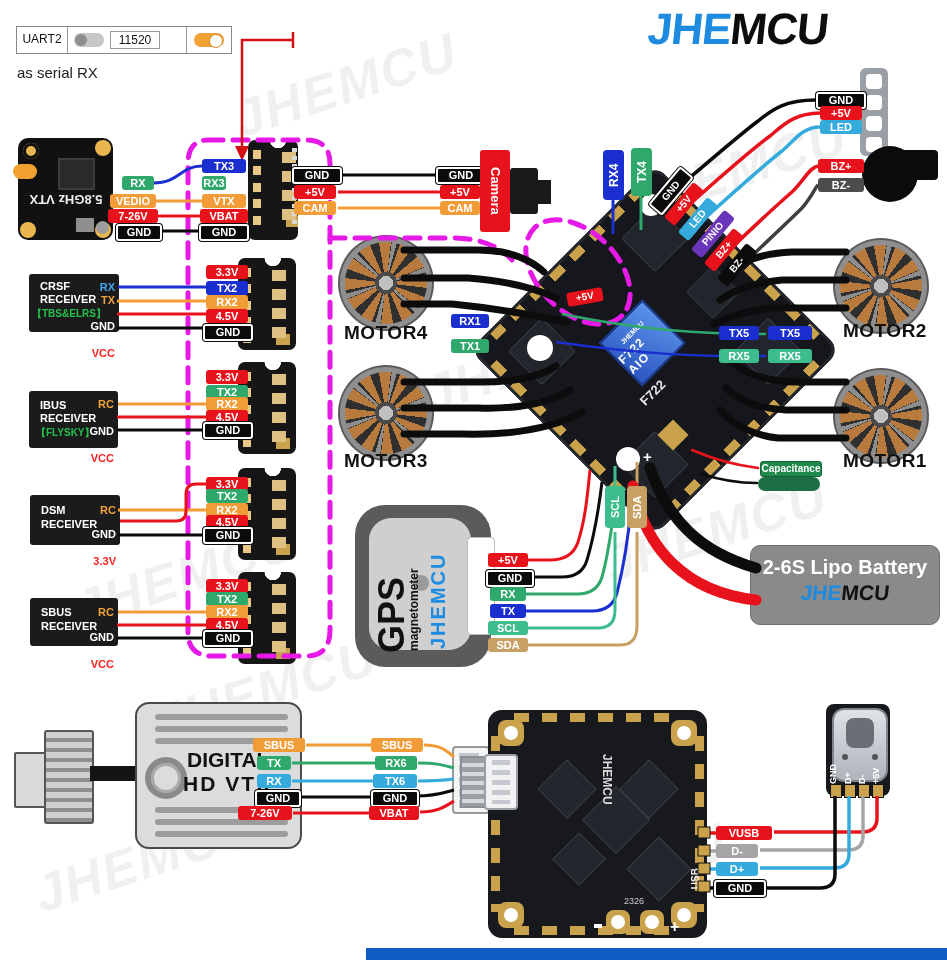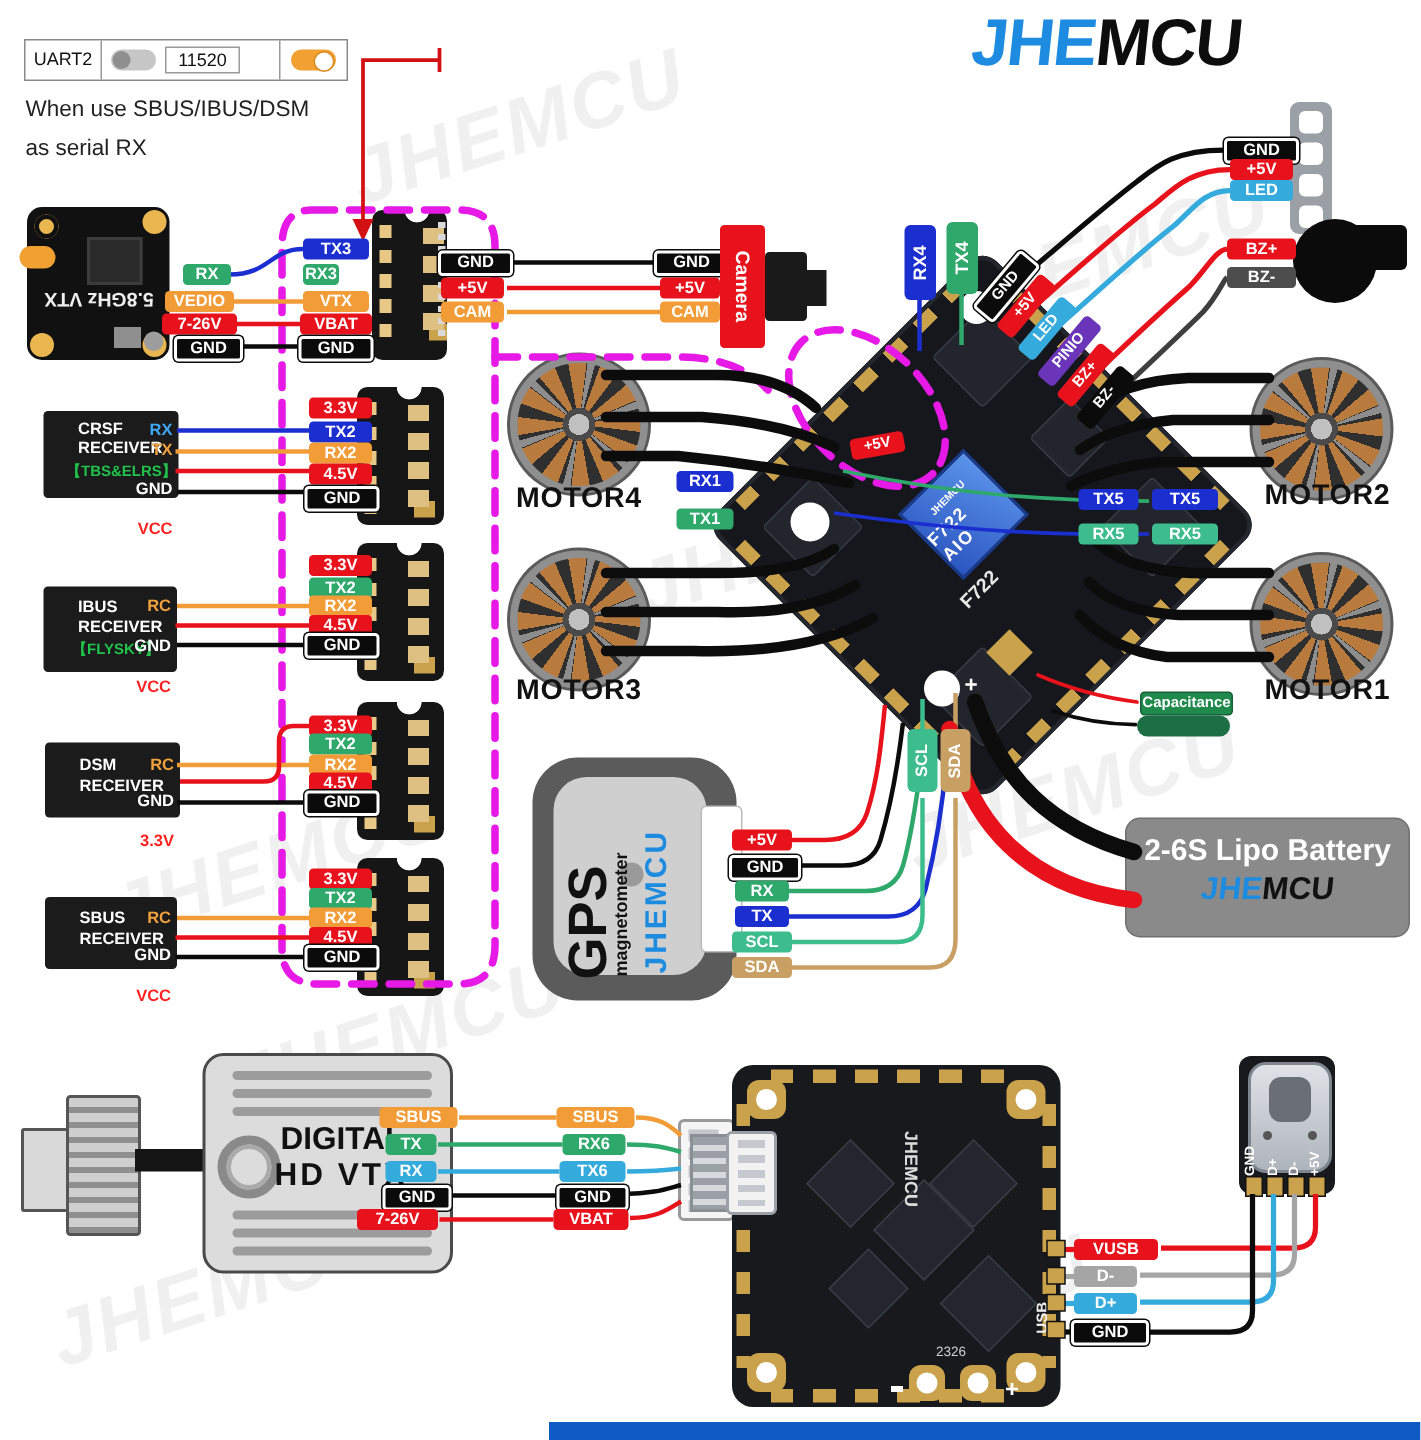--- a/index.html
+++ b/index.html
@@ -28,21 +28,21 @@
     background-image:
       radial-gradient(circle at 60% 0px, #ffffff 0 8px, rgba(0,0,0,0) 8.5px),
       repeating-linear-gradient(#e8c887 0 9px, rgba(0,0,0,0) 9px 16.5px),
       repeating-linear-gradient(#dfc083 0 11px, rgba(0,0,0,0) 11px 19px),
       linear-gradient(#c9a24b,#c9a24b);
     background-size:100% 100%, 8px 76px, 14px 68px, 14px 11px;
     background-position:0 0, 5px 10px, 34px 12px, 38px 76px;
     background-repeat:no-repeat;}
   .comb{position:absolute;right:1px;top:8px;width:5px;height:80px;background:repeating-linear-gradient(#d9d9d9 0 4px, rgba(0,0,0,0) 4px 8px);}
   .rxbox{position:absolute;z-index:1;background:#1b1b1b;border-radius:3px;}
-  .rxname{position:absolute;left:11px;font:bold 11px "Liberation Sans",sans-serif;color:#fff;margin-left:12px;}
+  .rxname{position:absolute;left:11px;font:bold 11px "Liberation Sans",sans-serif;color:#fff;}
   .rpin{position:absolute;right:4px;font:bold 11px "Liberation Sans",sans-serif;}
   .t-blue{color:#3fa9f5;} .t-orange{color:#f2a23c;} .t-red{color:#ff2222;margin-top:40px;} .t-white{color:#fff;} .t-green{color:#22c14c;}
   .mainboard{position:absolute;left:524px;top:219px;width:262px;height:262px;transform:rotate(45deg);background:#15171c;border-radius:14px;box-shadow:inset 0 0 0 3px #24272d;z-index:1;}
   .bstrip{position:absolute;background:repeating-linear-gradient(90deg,#c9a24b 0 15px,rgba(0,0,0,0) 15px 28px);height:9px;left:26px;right:26px;}
   .bstripv{position:absolute;background:repeating-linear-gradient(#c9a24b 0 15px,rgba(0,0,0,0) 15px 28px);width:9px;top:26px;bottom:26px;}
   .fchip{position:absolute;width:46px;height:46px;background:#22252b;border:1px solid #383c44;border-radius:3px;}
   .f7chip{position:absolute;left:86px;top:104px;width:58px;height:58px;background:linear-gradient(160deg,#5b93ea,#2b55c0);border:2px solid #1a3a8c;display:flex;align-items:center;justify-content:center;gap:2px;}
   .vtext{writing-mode:vertical-rl;transform:rotate(180deg);color:#fff;font-family:"Liberation Sans",sans-serif;}
   .bboard{position:absolute;left:488px;top:710px;width:219px;height:228px;background:#17191d;border-radius:14px;z-index:1;}
   .ringpad{position:absolute;width:26px;height:26px;background:#c9a24b;border-radius:8px;}
@@ -74,21 +74,20 @@
       </div>
     <div style="border:1px solid #9a9a9a;width:48px;height:16px;font:12px 'Liberation Sans',sans-serif;color:#111;text-align:center;line-height:16px;">11520</div>
   </div>
   <div style="width:44px;display:flex;justify-content:center;">
     <div class="toggle" style="background:#f0a132;">
         <div class="knob" style="right:1px;background:#fff;border:1px solid #d88a1e;"></div>
       </div>
   </div>
 </div>
 <div class="dev" style="left:17px;top:60px;font:15px 'Liberation Sans',sans-serif;color:#222;line-height:26px;z-index:3;">
-  <div>When use SBUS/IBUS/DSM</div>
   <div>as serial RX</div>
 </div>
 
 <div class="dev" style="left:300px;top:27px;font:bold 15px 'Liberation Sans',sans-serif;color:#d31114;line-height:19px;z-index:3;">
 </div>
 
 <div class="dev" style="left:648px;top:4px;font:bold 44px 'Liberation Sans',sans-serif;transform:skewX(-6deg);letter-spacing:-1px;z-index:3;">
   <span style="color:#1d8ce0;">JHE</span><span style="color:#0d0d0d;">MCU</span>
 </div>
 

